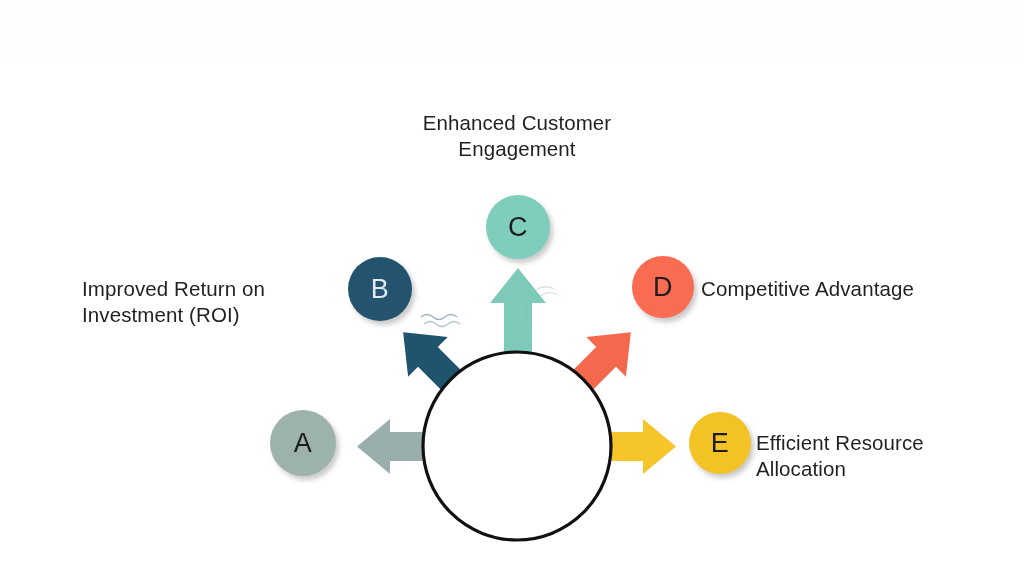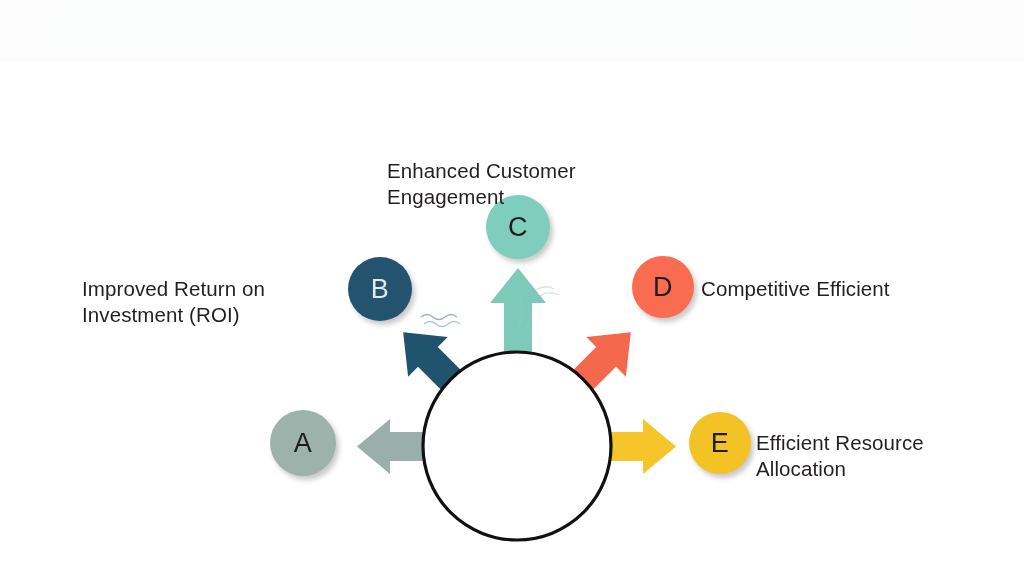--- a/index.html
+++ b/index.html
@@ -69,21 +69,21 @@
     position: absolute;
     color: #231f20;
     font-family: "Liberation Sans", "DejaVu Sans", sans-serif;
     font-size: 20.5px;
     line-height: 26px;
     white-space: pre-line;
     letter-spacing: 0.1px;
   }
   .label.right { text-align: left; }
   .label.left  { text-align: left; }
-  .label.top   { text-align: left; margin-top: 48px; }
+  .label.top   { text-align: center; }
 </style>
 </head>
 <body>
 
 <div id="canvas">
 
   <div class="top-band">
     <div class="top-band-inner"></div>
   </div>
 
@@ -146,18 +146,18 @@
     <span class="node-letter" style="color:#1d1d1d;">E</span>
   </div>
 
   <div class="label top" style="left:387px; top:110px; width:260px;">Enhanced Customer
 Engagement</div>
 
   <div class="label left" style="left:82px; top:276px; width:260px;">Improved Return on
 Investment (ROI)</div>
 
 
-  <div class="label right" style="left:701px; top:276px; width:300px;">Competitive Efficient</div>
+  <div class="label right" style="left:701px; top:276px; width:300px;">Competitive Advantage</div>
 
   <div class="label right" style="left:756px; top:430px; width:270px;">Efficient Resource
 Allocation</div>
 
 </div>
 
 </body></html>

